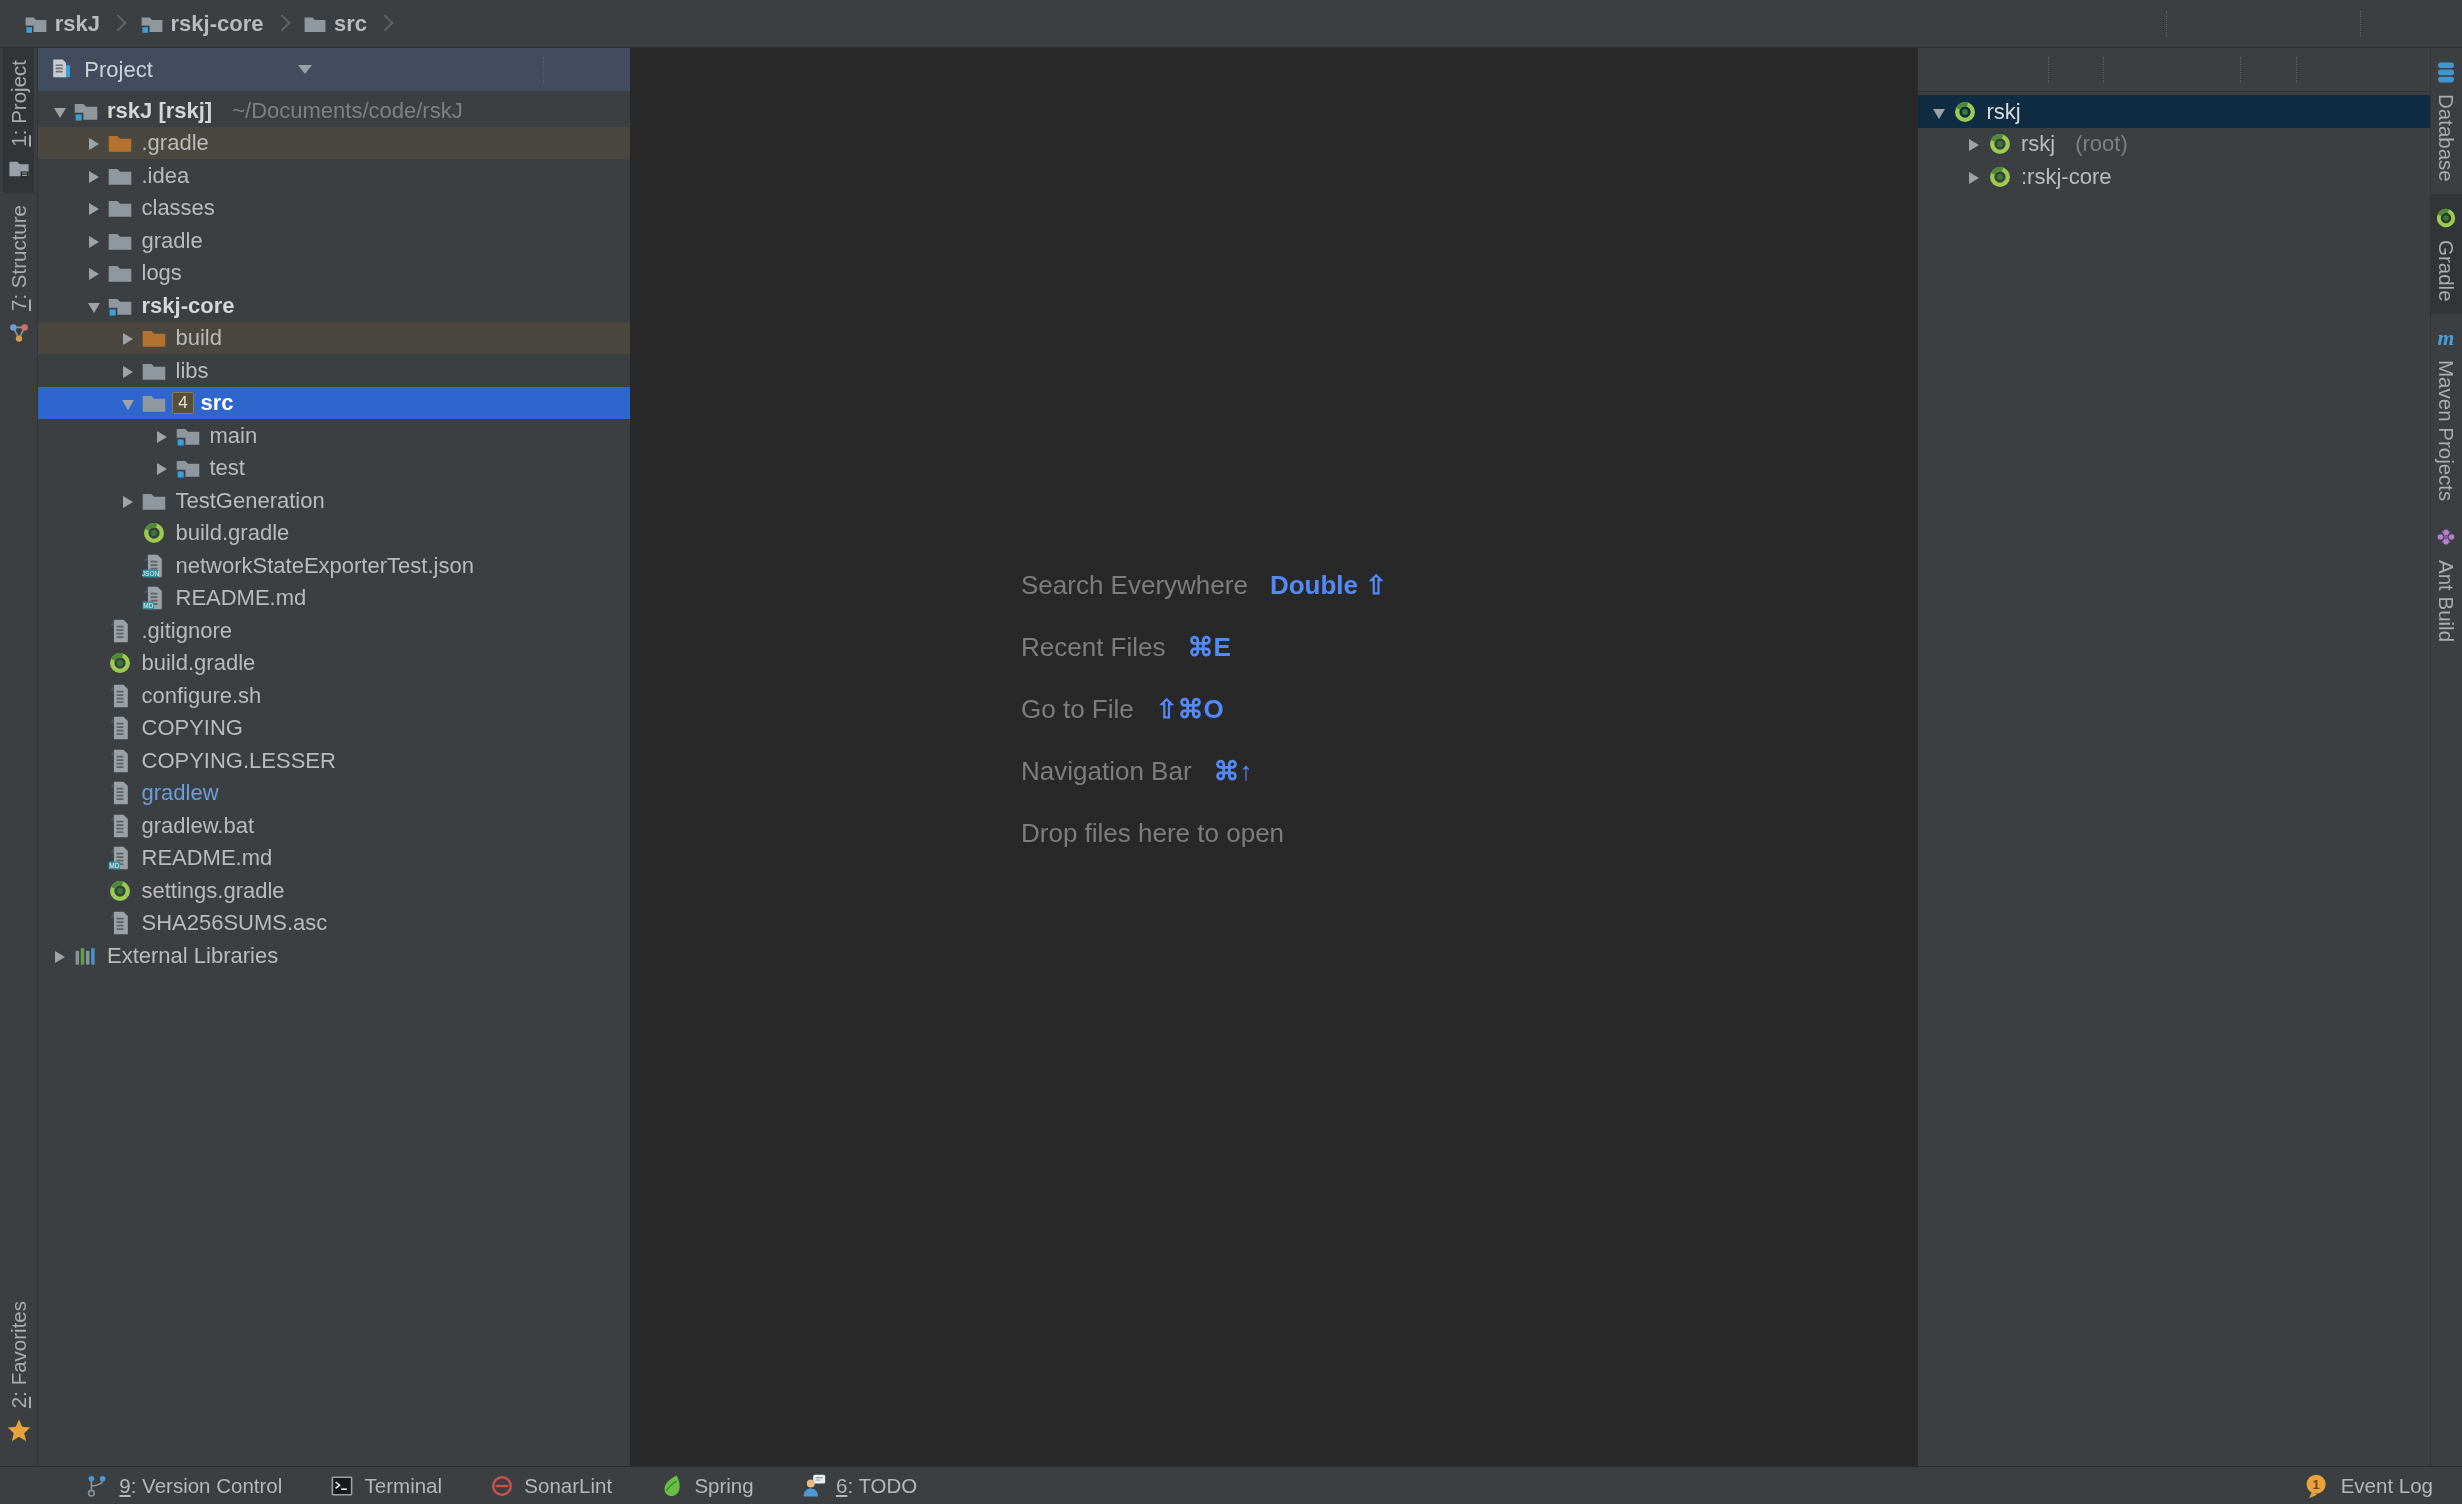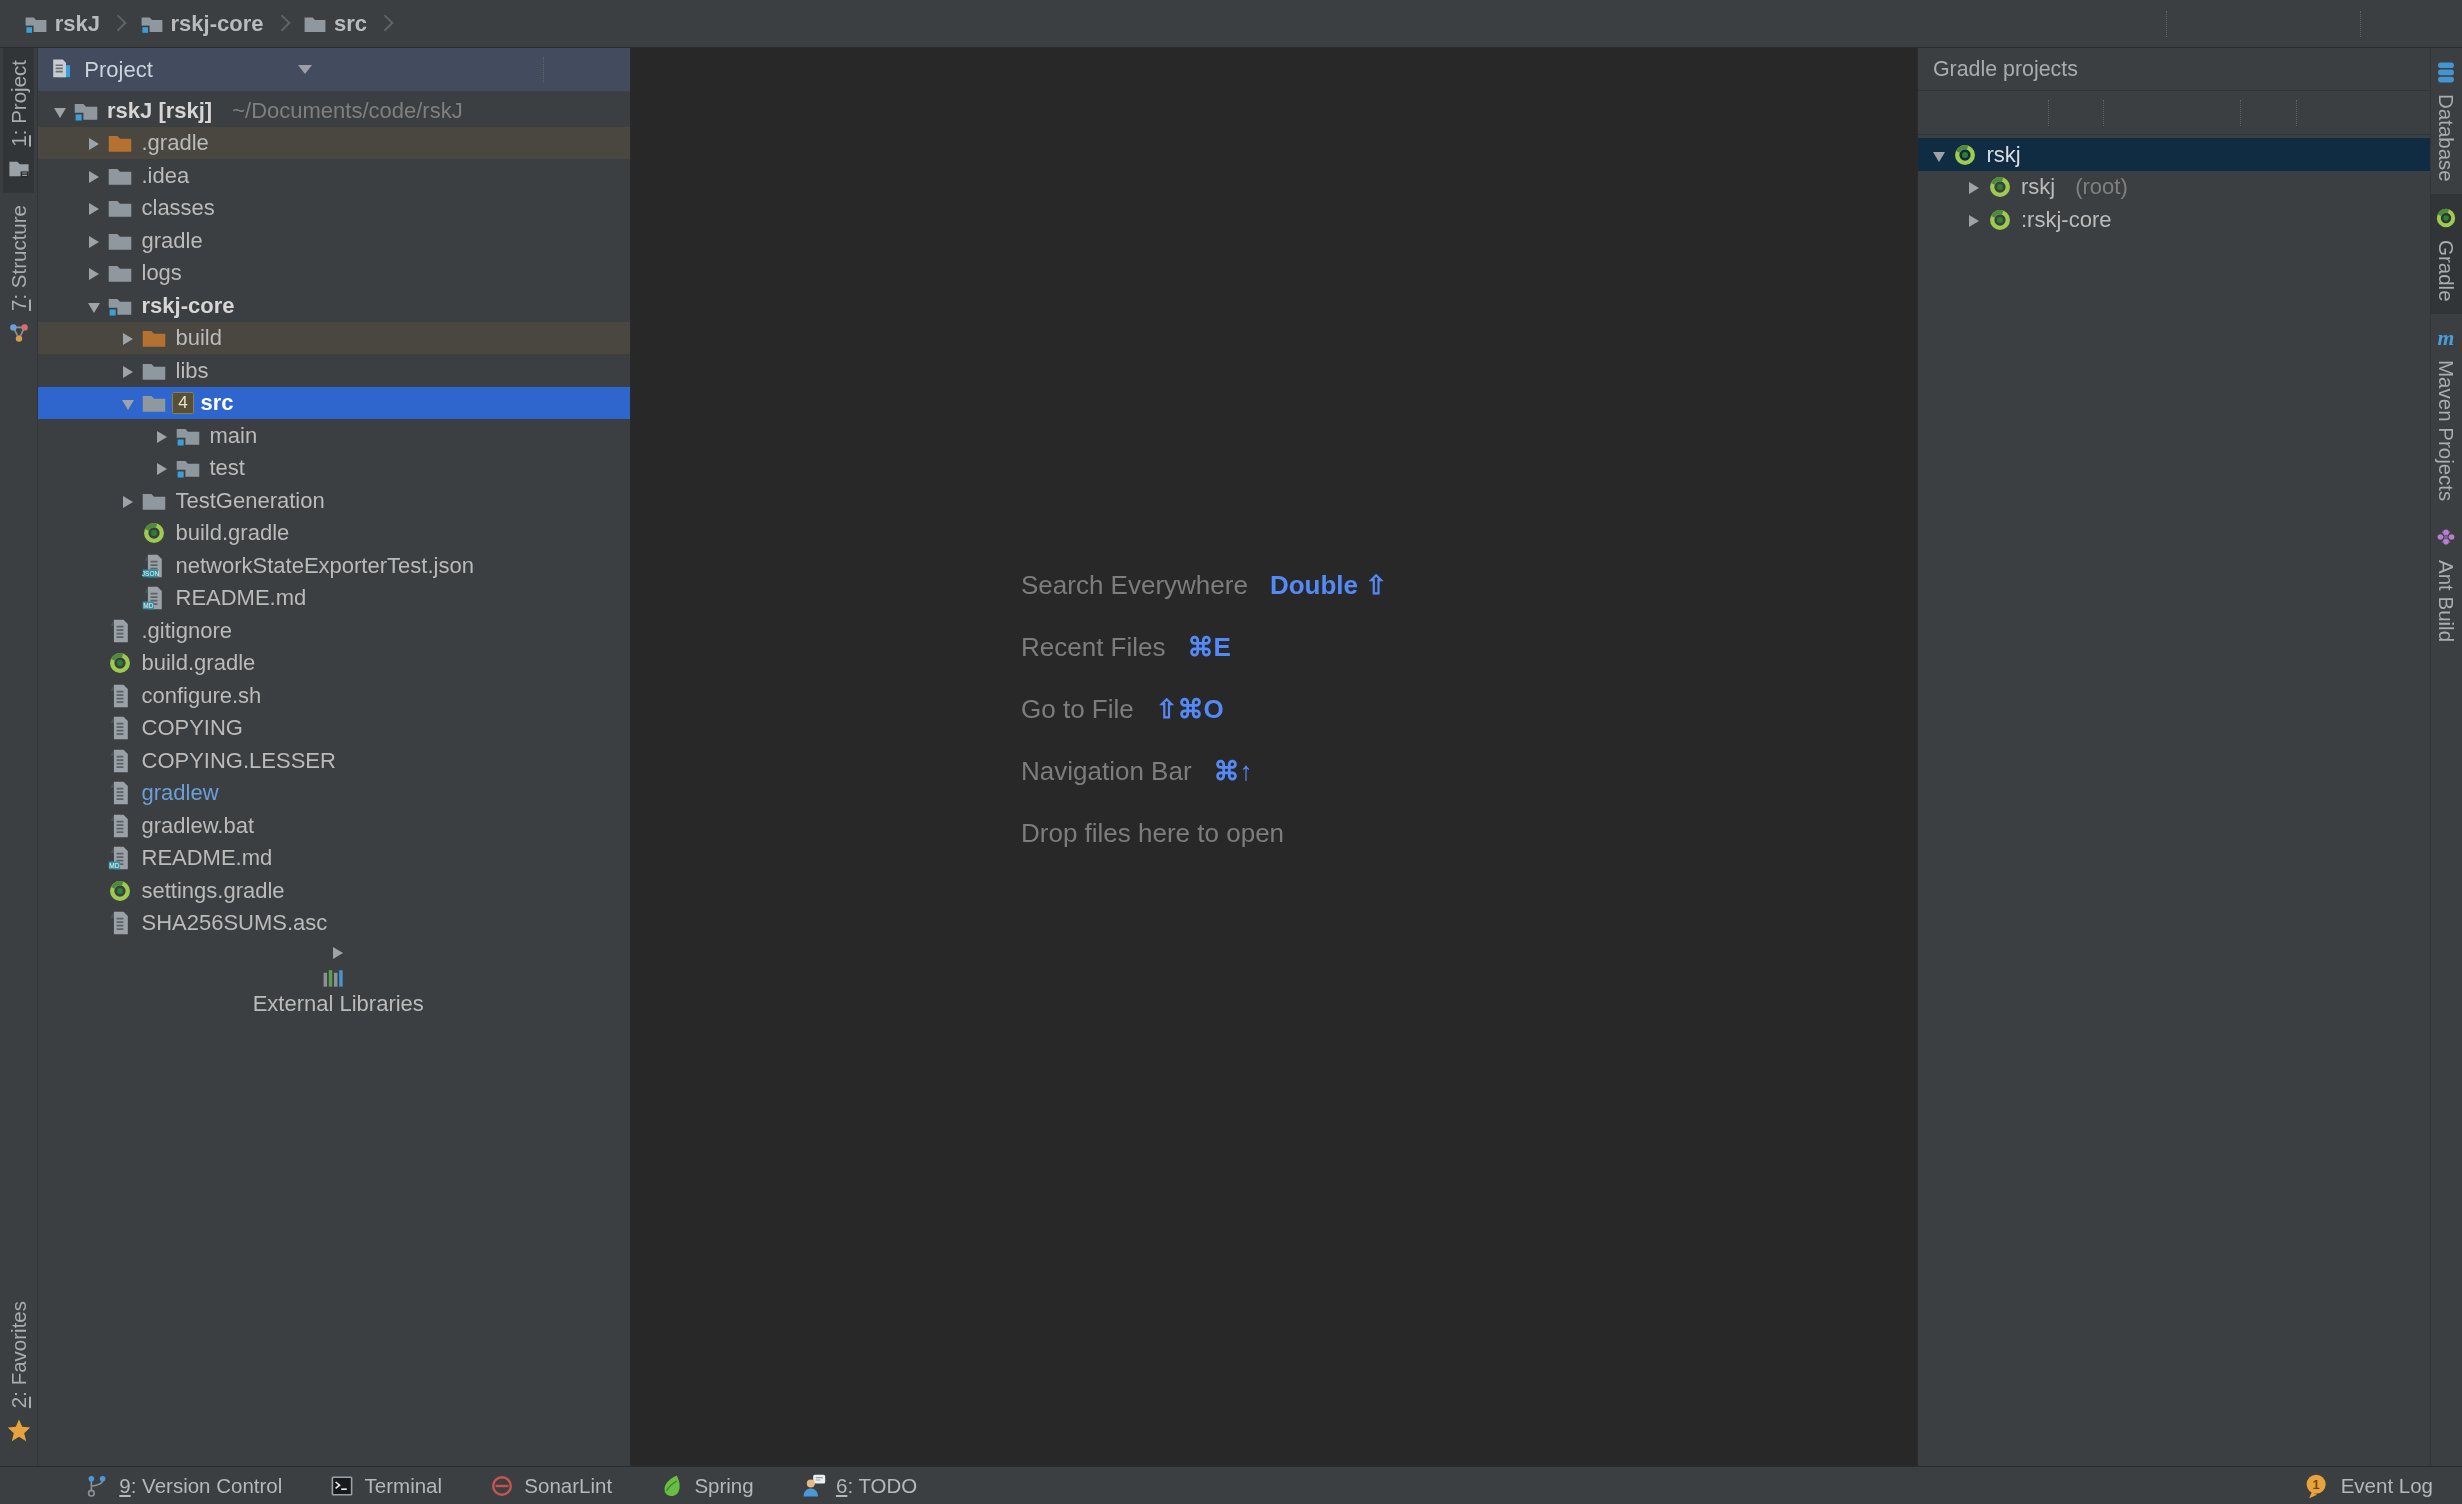--- a/index.html
+++ b/index.html
@@ -528,21 +528,21 @@
             <svg viewBox="0 0 30 30">
               <path d="M8 2h11l5 5v21H8z" fill="#9aa2a8"></path>
               <path d="M8 2v7H4z" fill="#4d5357"></path>
               <path d="M11 10h8M11 14h8M11 18h8M11 22h8" stroke="#5d6367" stroke-width="2"></path>
             </svg>
           </span>
 
           <span class="lbl">SHA256SUMS.asc</span>
 
         </div>
-        <div class="trow chevron-collapsed" style="padding-left: 8.5px; flex-direction: column;">
+        <div class="trow chevron-collapsed" style="padding-left: 8.5px;">
           <span class="chev"></span>
           <span class="ticon">
             <svg viewBox="0 0 30 30">
               <rect x="3" y="9" width="4" height="16" fill="#8a9299"></rect>
               <rect x="9" y="6" width="4" height="19" fill="#5f9f4c"></rect>
               <rect x="15" y="9" width="4" height="16" fill="#8a9299"></rect>
               <rect x="21" y="6" width="4" height="19" fill="#4495d0"></rect>
             </svg>
           </span>
 
@@ -572,28 +572,20 @@
           <span class="skeys">⌘↑</span>
         </div>
         <div class="srow chevron-none">
           <span class="slabel">Drop files here to open</span>
 
         </div>
       </div>
   </div>
 
   <div class="gradle-panel">
-    <div class="gpheader">
-      <span class="gptitle">Gradle projects</span>
-      <span class="hicons">
-
-      <span class="hicon chevron-none"></span>
-          <span class="hicon chevron-none"></span>
-        </span>
-    </div>
     <div class="gptoolbar">
 
     <span class="tbi chevron-none"></span>
         <span class="tbi chevron-none"></span>
         <span class="tbi chevron-none"></span>
         <span class="vsep"></span>
         <span class="tbi chevron-none"></span>
         <span class="vsep"></span>
         <span class="tbi chevron-none"></span>
         <span class="tbi chevron-none"></span>

